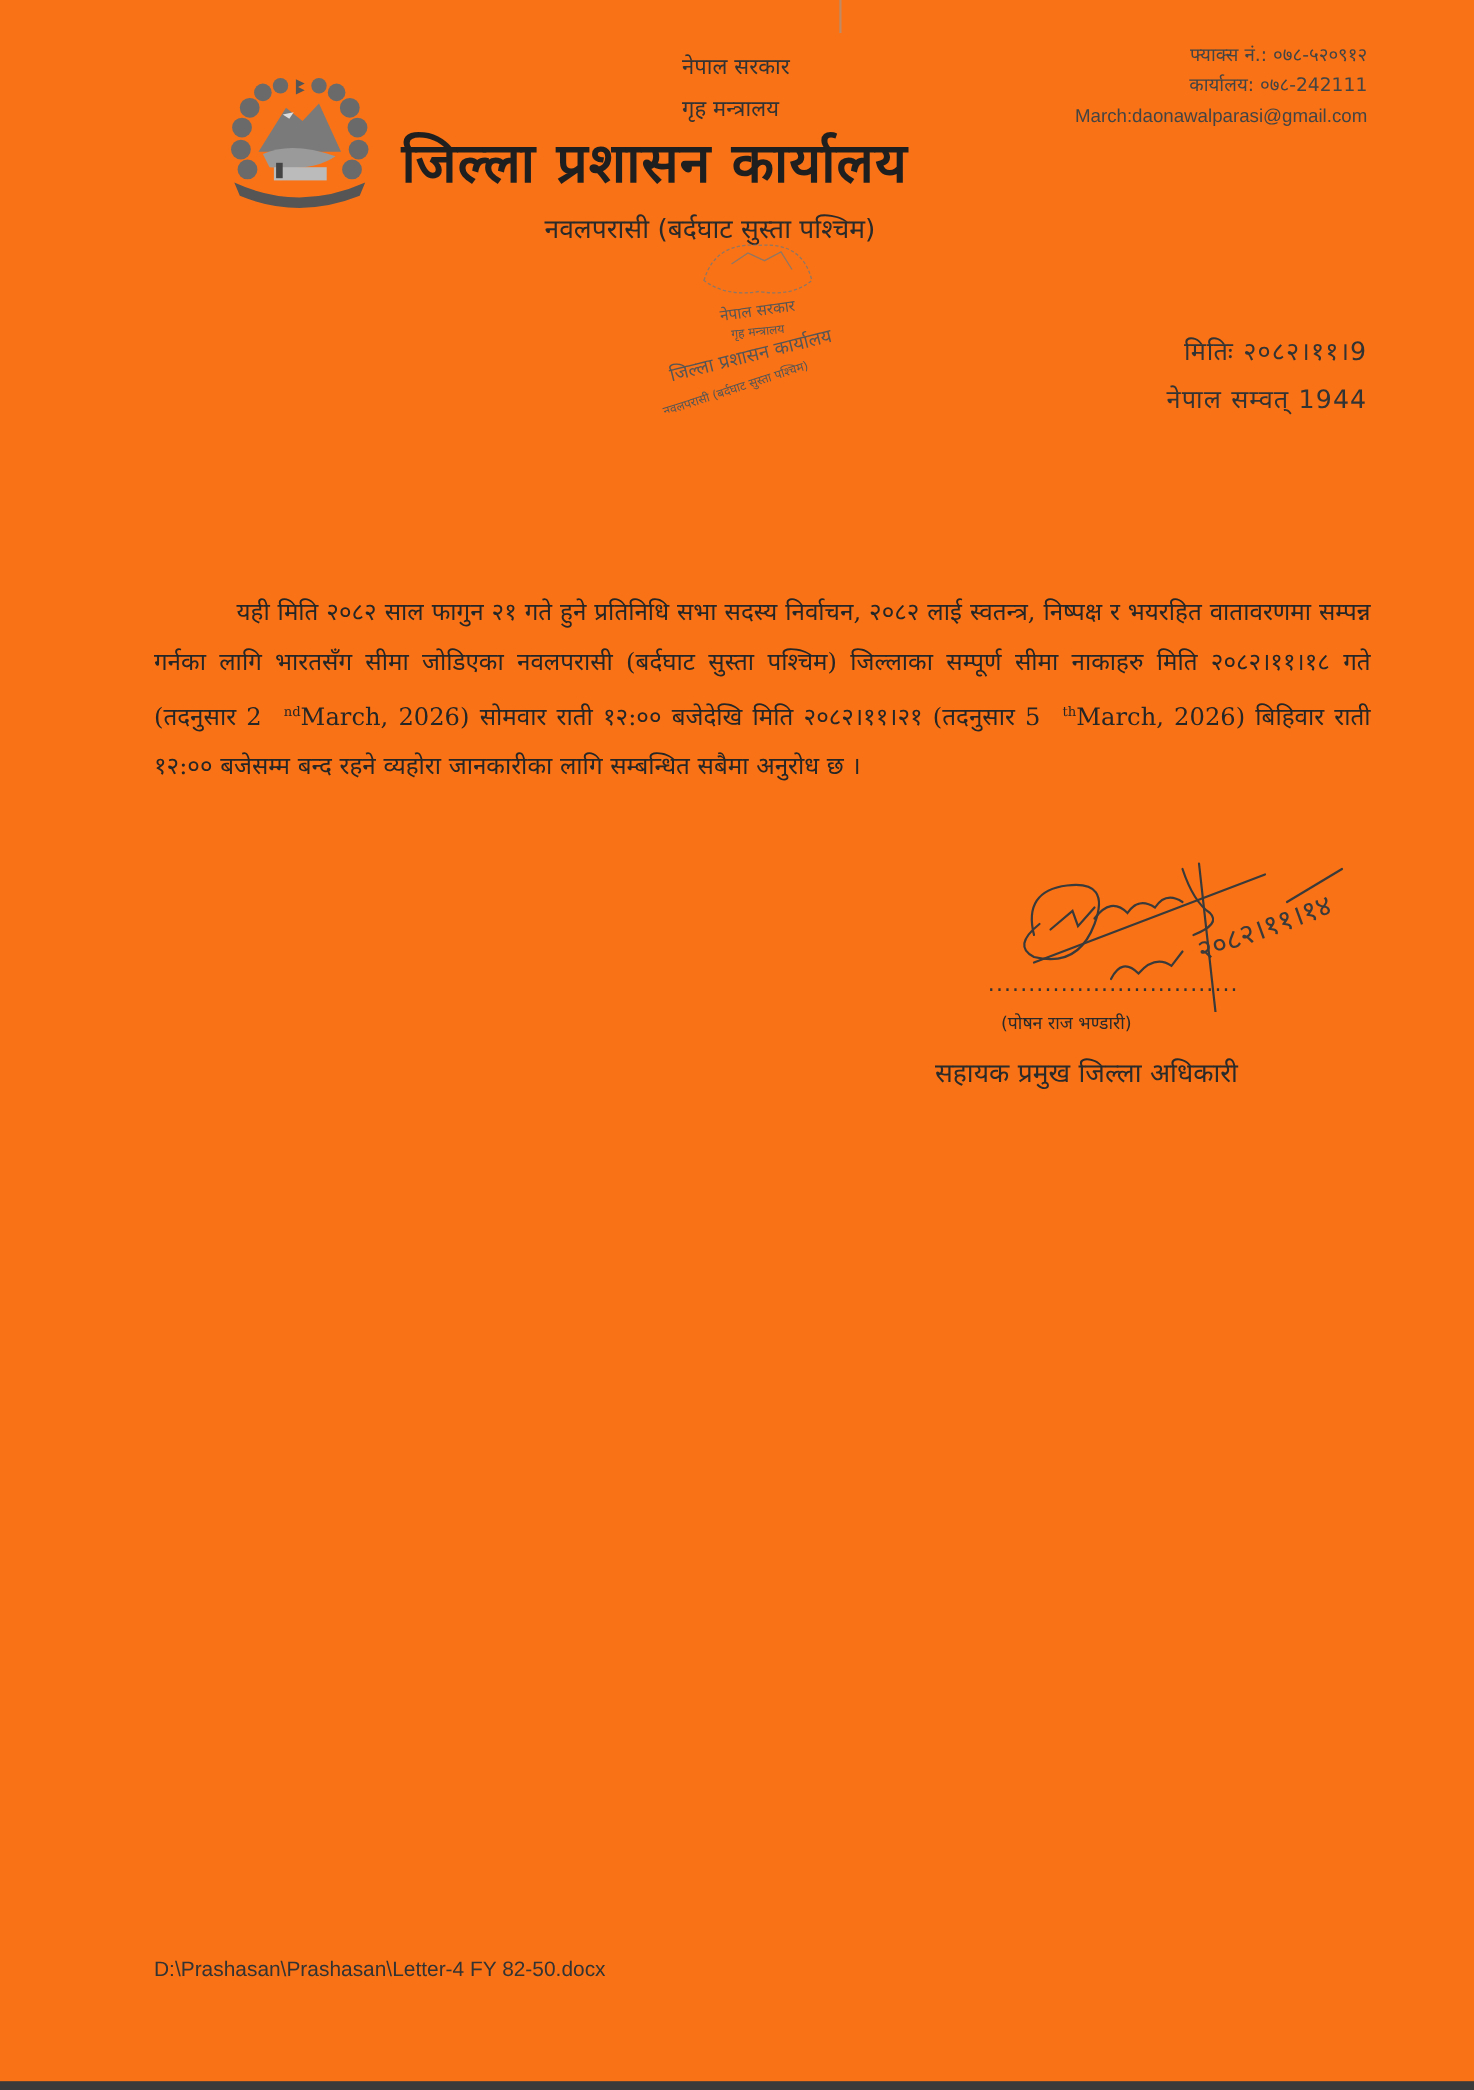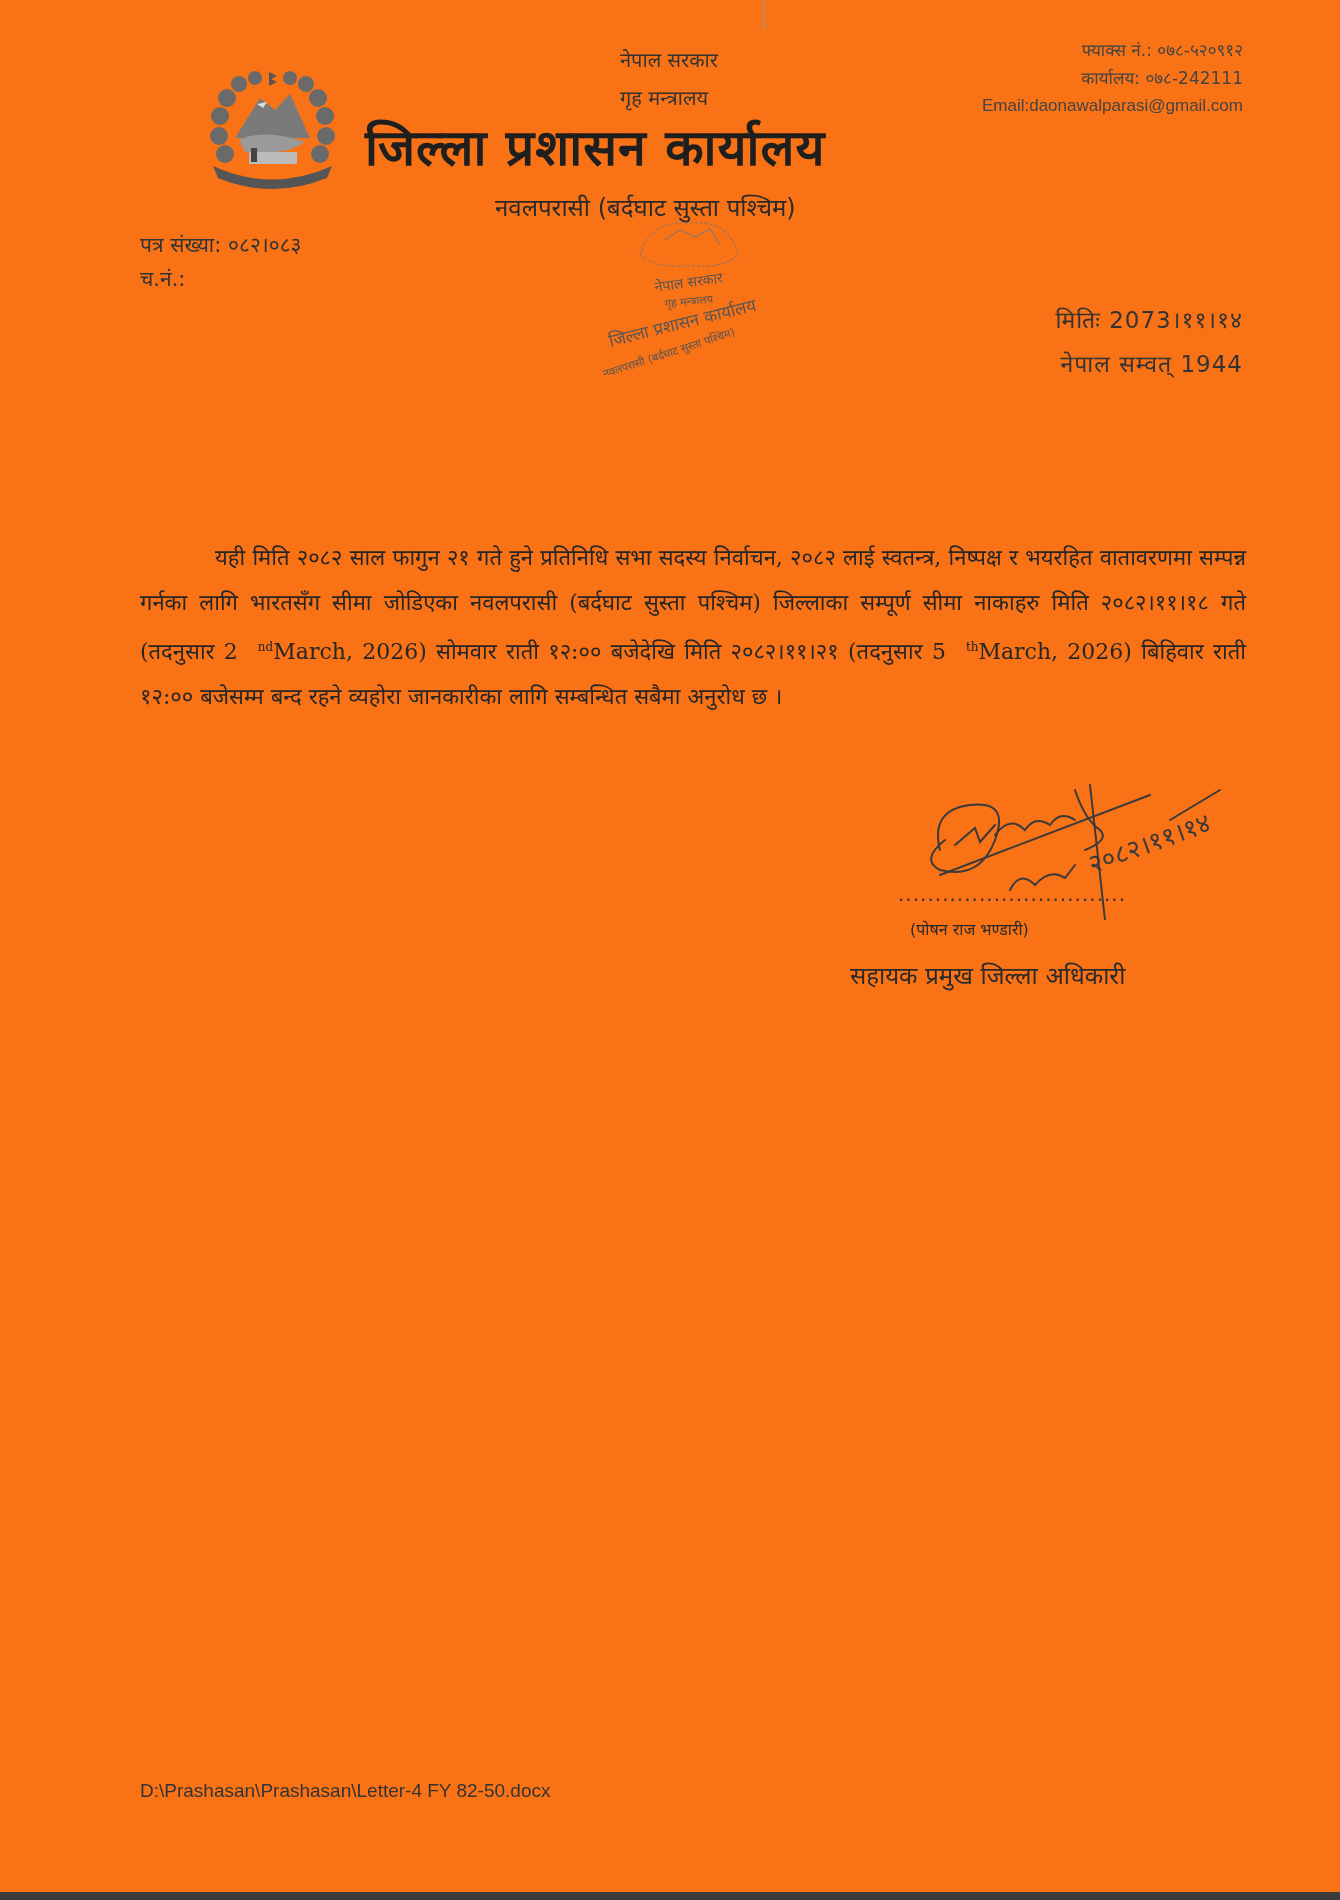--- a/index.html
+++ b/index.html
@@ -79,43 +79,39 @@
   </svg>
 
   <div class="gov-line1">नेपाल सरकार</div>
   <div class="gov-line2">गृह मन्त्रालय</div>
   <div class="office-title">जिल्ला प्रशासन कार्यालय</div>
   <div class="district-line">नवलपरासी (बर्दघाट सुस्ता पश्चिम)</div>
 
   <div class="contact">
     <div>फ्याक्स नं.: ०७८-५२०९१२</div>
     <div>कार्यालय: ०७८-242111</div>
-    <div class="email">Email:daonawalparasi@gmail.com</div>
+    <div class="email">March:daonawalparasi@gmail.com</div>
   </div>
 
-  <div class="ref">
-    <div>पत्र संख्या: ०८२।०८३</div>
-    <div>च.नं.:</div>
-  </div>
 
   <svg class="stamp" viewBox="0 0 240 160">
     <g fill="none" stroke="#777" stroke-width="1.2" opacity="0.8">
       <path d="M70 40 Q80 5 120 8 Q160 5 168 40 Q150 55 120 50 Q90 55 70 40 Z" stroke-dasharray="3 2"></path>
       <path d="M95 25 L110 15 L125 22 L140 14 L150 30"></path>
     </g>
     <g font-family="DejaVu Sans, sans-serif" fill="#555">
       <text x="85" y="72" font-size="14" transform="rotate(-8 120 72)">नेपाल सरकार</text>
       <text x="95" y="90" font-size="11" transform="rotate(-6 120 90)">गृह मन्त्रालय</text>
       <text x="38" y="112" font-size="17" transform="rotate(-14 120 112)">जिल्ला प्रशासन कार्यालय</text>
       <text x="30" y="135" font-size="11" transform="rotate(-18 120 135)">नवलपरासी (बर्दघाट सुस्ता पश्चिम)</text>
     </g>
   </svg>
 
   <div class="date-block">
-    <div>मितिः 2073।११।१४</div>
+    <div>मितिः २०८२।११।9</div>
     <div>नेपाल सम्वत् 1944</div>
   </div>
 
 
   <div class="body-text"><span class="indent"></span><span>यही मिति २०८२ साल फागुन २१ गते हुने प्रतिनिधि सभा सदस्य निर्वाचन, २०८२ लाई स्वतन्त्र, निष्पक्ष र भयरहित वातावरणमा सम्पन्न गर्नका लागि भारतसँग सीमा जोडिएका नवलपरासी (बर्दघाट सुस्ता पश्चिम) जिल्लाका सम्पूर्ण सीमा नाकाहरु मिति २०८२।११।१८ गते (तदनुसार 2</span><sup>nd</sup><span>March, 2026) सोमवार राती १२:०० बजेदेखि मिति २०८२।११।२१ (तदनुसार 5</span><sup>th</sup><span>March, 2026) बिहिवार राती १२:०० बजेसम्म बन्द रहने व्यहोरा जानकारीका लागि सम्बन्धित सबैमा अनुरोध छ ।</span></div>
 
   <svg class="signature" viewBox="0 0 330 140">
     <g fill="none" stroke="#3a3a3a" stroke-width="2" stroke-linecap="round">
       <path d="M40 70 Q30 30 70 25 Q110 20 95 60 Q80 100 40 90 Q20 80 45 60"></path>
       <path d="M55 65 L75 48 L80 62 L95 45"></path>

